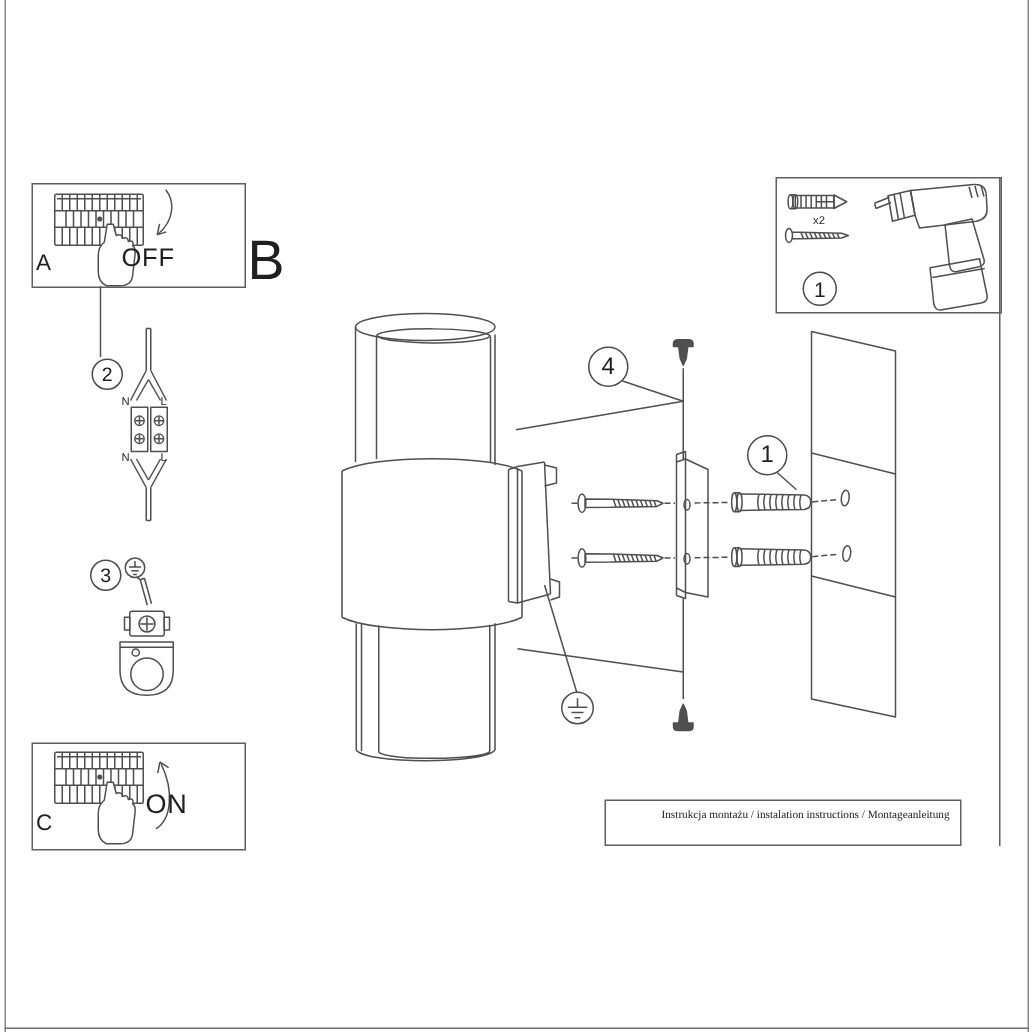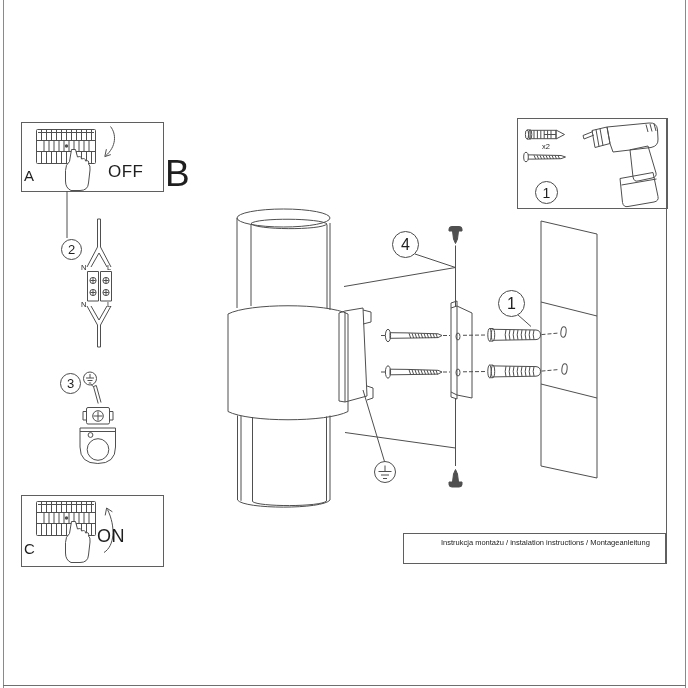--- a/index.html
+++ b/index.html
@@ -9,23 +9,23 @@
   }
   .lbl{position:absolute;white-space:nowrap;color:#1f1f1f;}
   .frame{position:absolute;background:#8a8a8a;}
   .box{position:absolute;border:1px solid #5f5f5f;background:transparent;}
   .circle{
     position:absolute;border:1.2px solid #4a4a4a;border-radius:50%;
     display:flex;align-items:center;justify-content:center;background:#fff;
     color:#1f1f1f;
   }
   .footer-box{
-    position:absolute;left:403px;top:533px;width:263px;height:31px;
+    position:absolute;left:403px;top:533px;width:238px;height:31px;
     border:1px solid #5f5f5f;box-sizing:border-box;
-    font-size:7.5px;line-height:10.5px;padding:4px 0 0 37px;color:#222;
+    font-size:7.5px;line-height:10.5px;padding:4px 0 0 37px;color:#222;font-family:Liberation Serif, serif;
   }
   svg{position:absolute;left:0;top:0;}
 </style>
 </head>
 <body>
 
 <div class="frame" style="left:3px;top:0;width:1px;height:688px;"></div>
 <div class="frame" style="left:685px;top:0;width:1px;height:688px;"></div>
 <div class="frame" style="left:3px;top:685px;width:683px;height:1px;background:#6f6f6f;"></div>
 <div class="frame" style="left:666px;top:118px;width:1px;height:446px;background:#5f5f5f;"></div>
@@ -204,21 +204,21 @@
       <path d="M646,124.5 L648,132 M650,124 L652,131.5 M654,123.6 L656,131"></path>
       <path d="M630,149.8 L648,146 L656,173 Q657,177 652,178 L638,181 Q634,182 633,177 Z"></path>
       <path d="M620,178.5 L653,172.5 L658,196.5 Q659,201 654,202 L628,206.5 Q623.5,207.5 622.5,202.5 Z M621.5,185 L656.5,179"></path>
     </g>
   </g>
 </svg>
 
 <div class="lbl" style="left:24px;top:167px;font-size:15px;">A</div>
 <div class="lbl" style="left:165px;top:153px;font-size:37px;">B</div>
 <div class="lbl" style="left:24px;top:540px;font-size:15px;">C</div>
-<div class="lbl" style="left:108px;top:162px;font-size:17px;letter-spacing:0.5px;">OFF</div>
+<div class="lbl" style="left:81px;top:162px;font-size:17px;letter-spacing:0.5px;">OFF</div>
 <div class="lbl" style="left:97px;top:526px;font-size:18px;letter-spacing:0.5px;">ON</div>
 <div class="lbl" style="left:542px;top:142px;font-size:7.5px;">x2</div>
 <div class="lbl" style="left:81px;top:263px;font-size:7.5px;">N</div>
 <div class="lbl" style="left:107px;top:263px;font-size:7.5px;">L</div>
 <div class="lbl" style="left:81px;top:300px;font-size:7.5px;">N</div>
 <div class="lbl" style="left:107px;top:300px;font-size:7.5px;">L</div>
 
 <div class="circle" style="left:61px;top:239px;width:19px;height:19px;font-size:13px;">2</div>
 <div class="circle" style="left:60px;top:373px;width:19px;height:19px;font-size:13px;">3</div>
 <div class="circle" style="left:392px;top:231px;width:25px;height:25px;font-size:16px;">4</div>

